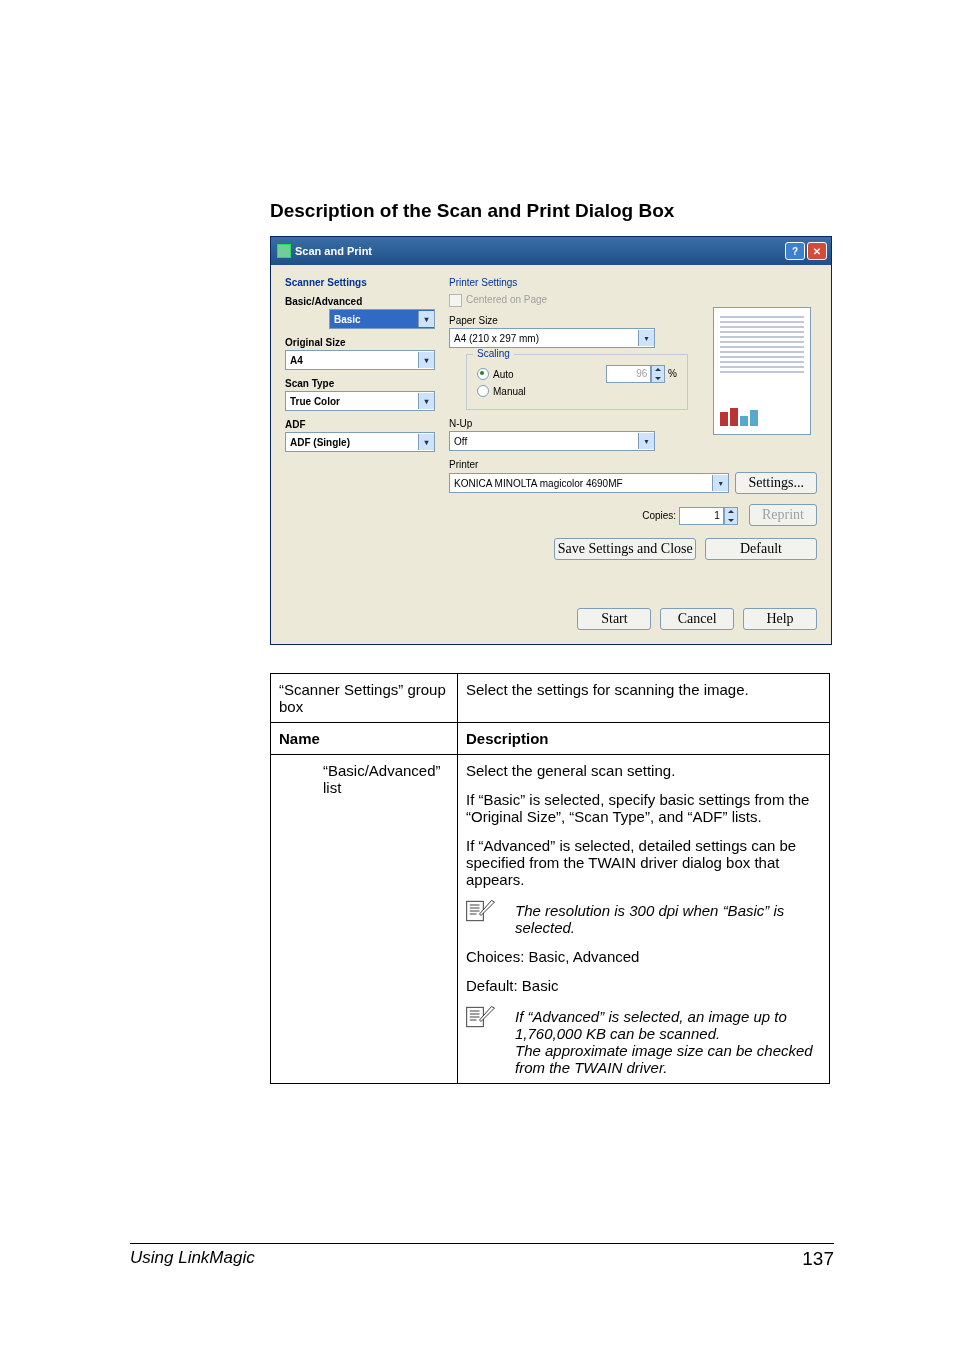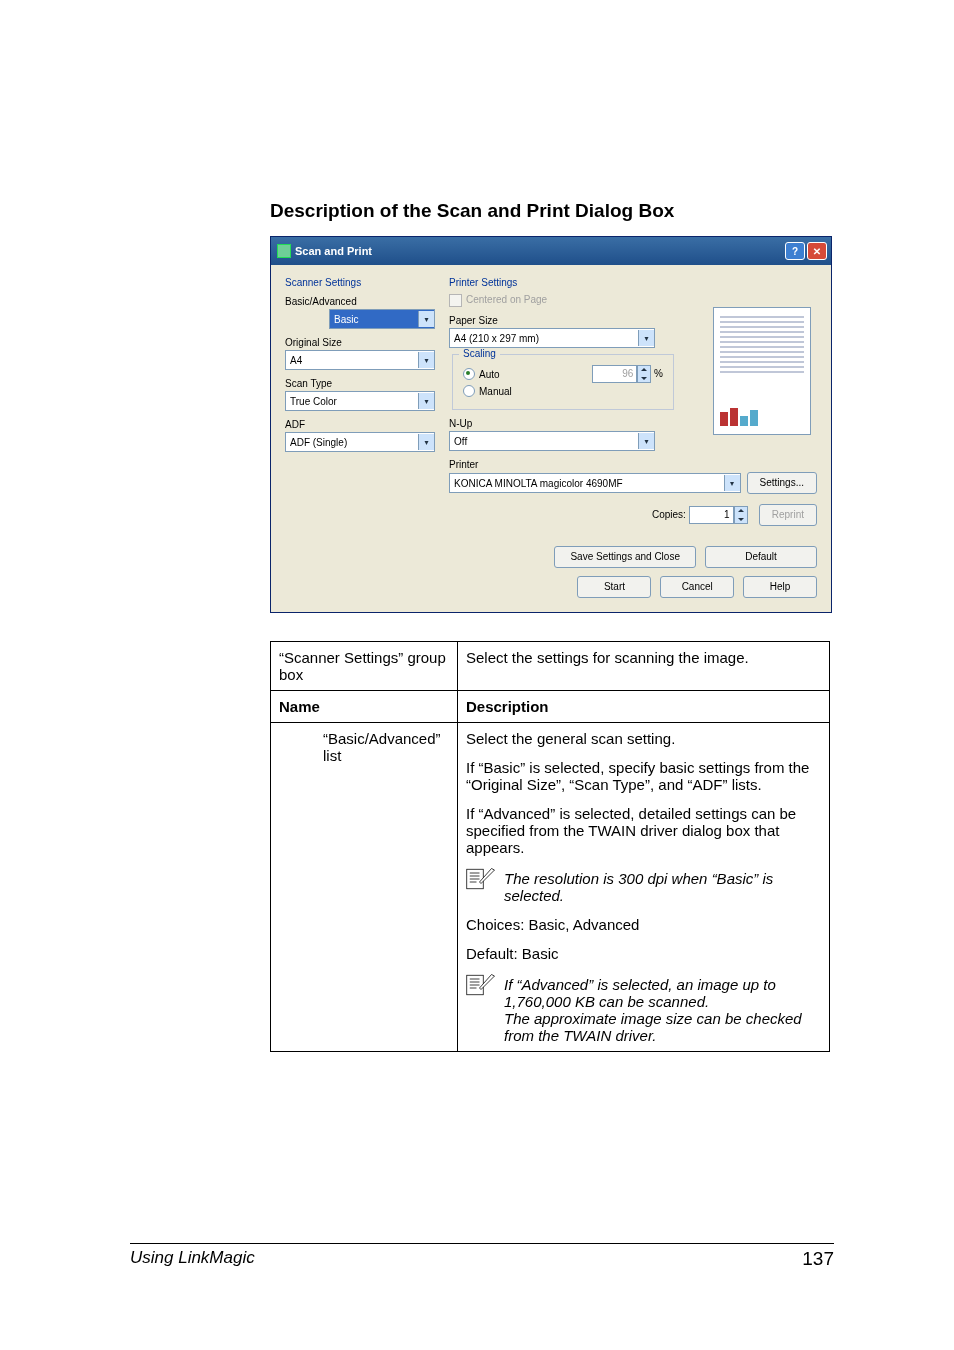--- a/index.html
+++ b/index.html
@@ -65,21 +65,21 @@
     font-weight: bold;
     font-size: 10px;
   }
   .tb-help { background: #3d7fd1; color: #fff; }
   .tb-close { background: #d64a38; color: #fff; }
   .dlg-body {
     display: flex;
     padding: 12px 14px 14px 14px;
     gap: 14px;
   }
-  .col-left { width: 150px; }
+  .col-left { width: 150px; font-weight: bold; }
   .col-right { flex: 1; position: relative; }
   .sec-title { color: #003399; margin-bottom: 6px; }
   .lbl { color: #000; margin: 8px 0 2px; }
   .select {
     height: 18px;
     background: #fff;
     border: 1px solid #7f9db9;
     display: flex;
     align-items: center;
     padding-left: 4px;
@@ -96,21 +96,21 @@
   }
   .muted { color: #a0a0a0; }
   .chk {
     width: 11px; height: 11px; border: 1px solid #b5b5b5;
     display: inline-block; margin-right: 4px; vertical-align: middle;
     background: #f4f4f0;
   }
   .fieldset {
     border: 1px solid #c0c9d8;
     padding: 8px 10px 10px;
-    margin: 6px 3px 6px;
+    margin: 6px 17px 6px;
     position: relative;
   }
   .legend {
     position: absolute; top: -7px; left: 6px;
     background: #ece9d8; padding: 0 4px; color: #003399; font-size: 10px;
   }
   .radio { display: flex; align-items: center; gap: 4px; margin: 2px 0; }
   .radio .r { width: 10px; height: 10px; border-radius: 50%; border: 1px solid #7f9db9; background: #fff; display: inline-block; position: relative; }
   .radio .r.on::after { content:""; width:4px;height:4px;background:#2a7e2a;border-radius:50%;position:absolute;top:2px;left:2px; }
   .numbox {
@@ -135,48 +135,49 @@
   .preview .ln { height: 2px; background: #c0c7d8; }
   .preview .ln.red { background: #b33; }
   .preview .ln.cy { background: #5ac; }
   .btn {
     display: inline-block;
     border: 1px solid #7f9db9;
     background: #f2f2ee;
     height: 20px;
     padding: 0 12px;
     border-radius: 3px;
-    font-size: 10px;
+    font-size: 14px;
     line-height: 20px;
     text-align: center;
+    font-family: Liberation Serif, serif;
   }
   .btn.dis { color: #a0a0a0; }
   .printer-row { display:flex; gap:6px; align-items:center; }
   .printer-row .select { flex: 1; }
   .copies-row { text-align: right; margin-top: 10px; }
-  .bottom-btns { text-align: right; margin-top: 20px; }
+  .bottom-btns { text-align: right; margin-top: 12px; }
   .bottom-btns .btn { margin-left: 6px; width: 110px; padding:0; }
   .bottom-btns2 { text-align: right; margin-top: 8px; }
-  .bottom-btns2 .btn { margin-left: 6px; width: 72px; padding:0; }
+  .bottom-btns2 .btn { margin-left: 6px; width: 72px; padding:0;margin-top:40px; }
   
   .doc-table {
     width: 560px;
     border-collapse: collapse;
     font-size: 15px;
   }
   .doc-table td, .doc-table th {
     border: 1px solid #000;
     vertical-align: top;
     padding: 7px 8px;
     text-align: left;
   }
   .doc-table th { font-weight: bold; }
   .doc-table td p { margin: 0 0 12px; }
   .doc-table td p:last-child { margin-bottom: 0; }
-  .note { display: flex; gap: 8px; align-items: flex-start; }
+  .note { display: flex; gap: 19px; align-items: flex-start; }
   .note-icon { display: inline-block; }
   .note-icon svg { width: 30px; height: 22px; }
   .note-text { font-style: italic; flex: 1; padding-top: 2px; }
   
   .footer {
     position: absolute;
     left: 130px;
     right: 120px;
     bottom: 80px;
     border-top: 1px solid #000;

